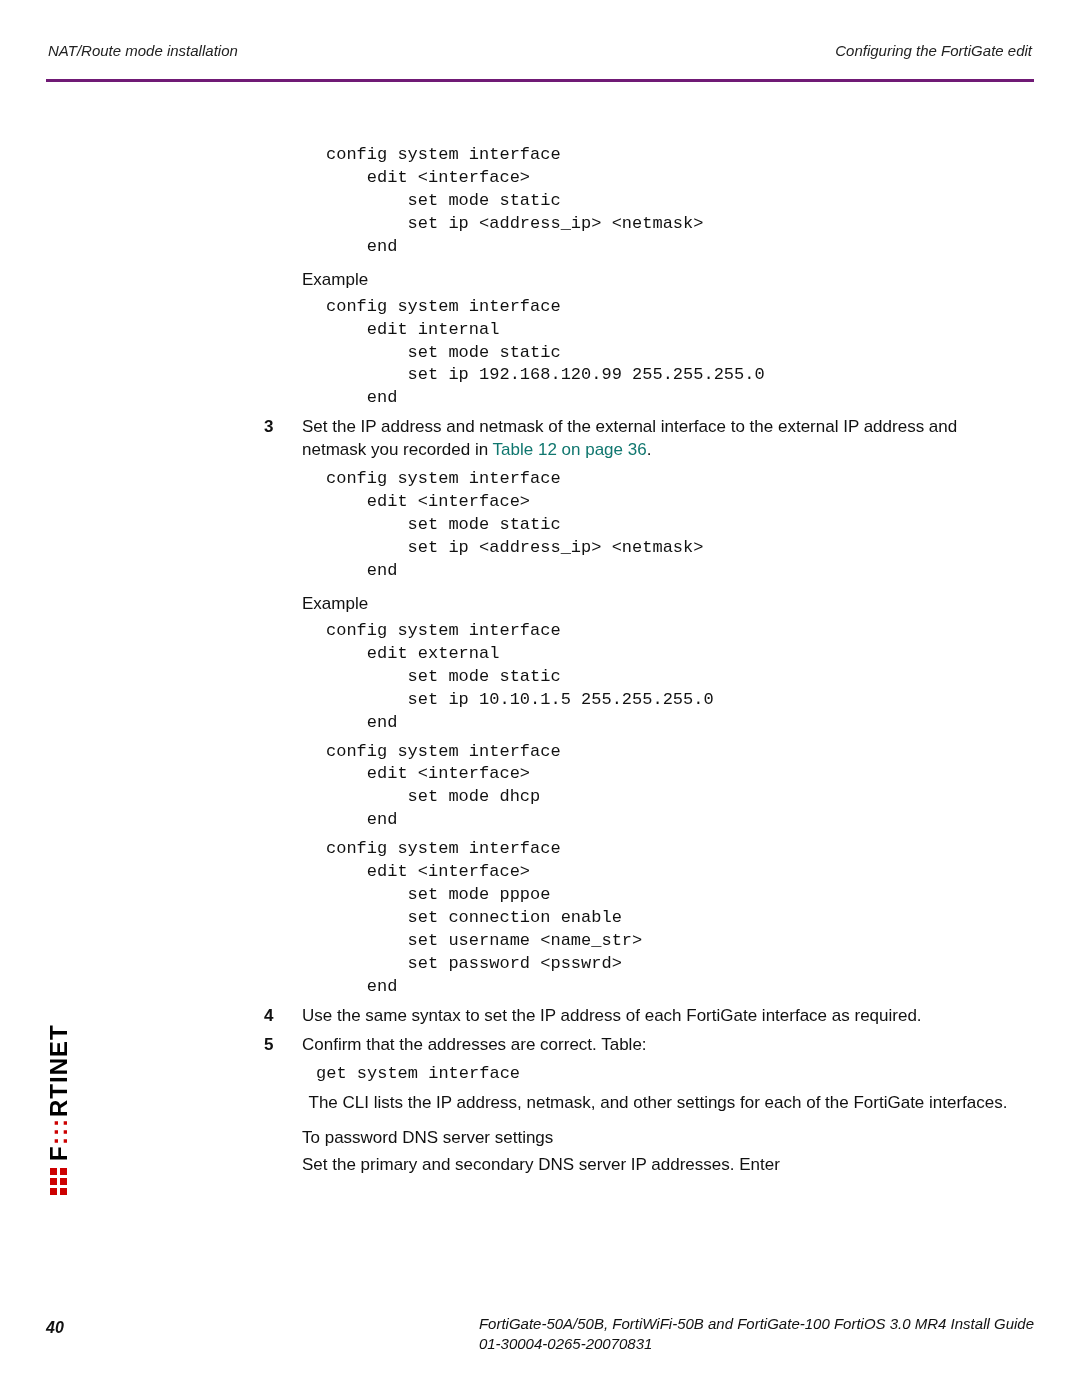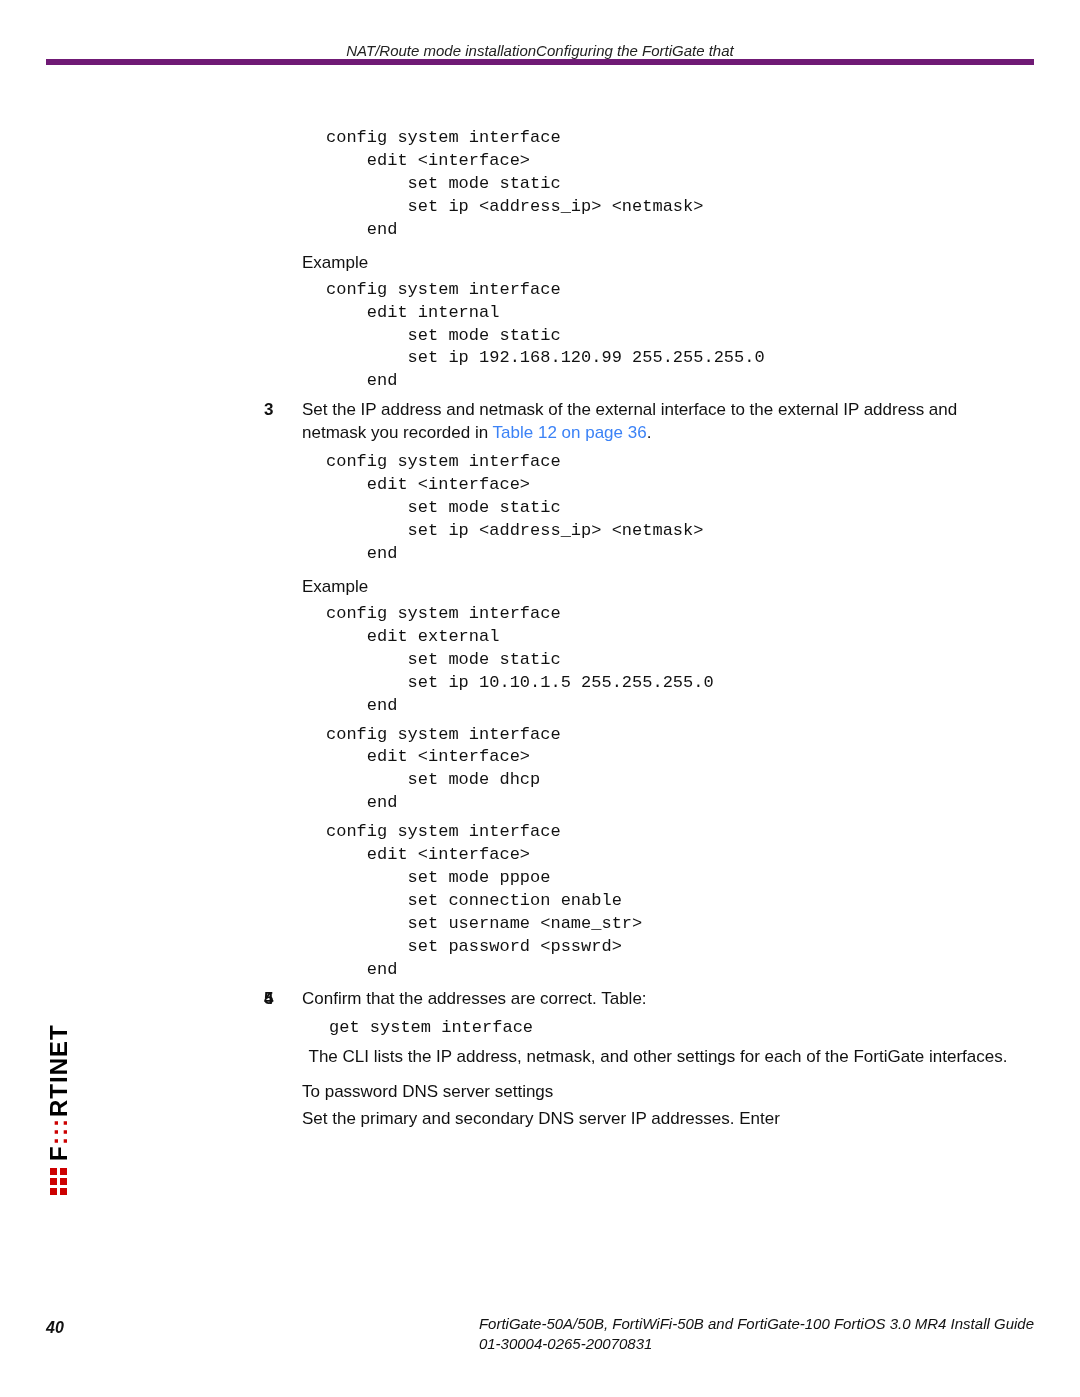--- a/index.html
+++ b/index.html
@@ -13,26 +13,26 @@
     position: relative;
   }
   .page {
     position: absolute;
     left: 0; right: 0; top: 0; bottom: 0;
     padding: 42px 46px 36px 46px;
     box-sizing: border-box;
   }
   .hdr {
     display: flex;
-    justify-content: center;
+    justify-content: space-between;
     font-style: italic;
     font-size: 15px;
     color: #222;
-    padding: 0 2px 0 2px;
-    border-bottom: 6px solid #701a75;
+    padding: 0 2px 20px 2px;
+    border-bottom: 3px solid #701a75;
   }
   .content {
     padding-left: 256px;
     padding-right: 20px;
     padding-top: 60px;
     font-size: 17px;
     line-height: 1.35;
   }
   .code {
     font-family: "Courier New", Courier, monospace;
@@ -50,21 +50,21 @@
     position: relative;
     margin: 6px 0 6px 0;
   }
   .step-num {
     position: absolute;
     left: -38px;
     top: 0;
     font-weight: bold;
   }
   .link {
-    color: #3b82f6;
+    color: #0f766e;
   }
   .logo {
     position: absolute;
     left: 40px;
     bottom: 202px;
     width: 40px;
     height: 190px;
   }
   .ftr-right {
     position: absolute;
@@ -84,21 +84,21 @@
     font-size: 16px;
   }
 </style>
 </head>
 <body>
 
 <div class="page">
 
   <div class="hdr">
     <span>NAT/Route mode installation</span>
-    <span>Configuring the FortiGate that</span>
+    <span>Configuring the FortiGate edit</span>
   </div>
 
   <div class="content">
 
     <div class="code">config system interface
     edit &lt;interface&gt;
         set mode static
         set ip &lt;address_ip&gt; &lt;netmask&gt;
     end</div>
 
@@ -135,28 +135,29 @@
     <div class="code">config system interface
     edit &lt;interface&gt;
         set mode pppoe
         set connection enable
         set username &lt;name_str&gt;
         set password &lt;psswrd&gt;
     end</div>
 
     <div class="step">
       <span class="step-num">4</span>
+      <span>Use the same syntax to set the IP address of each FortiGate interface as required.</span>
     </div>
 
     <div class="step">
       <span class="step-num">5</span>
       <span>Confirm that the addresses are correct. Table:</span>
     </div>
 
-    <div class="code" style="margin-left:27px;">get system interface</div>
+    <div class="code" style="margin-left:14px;">get system interface</div>
 
     <div style="margin-top:6px;margin-bottom:12px;text-align:center;">The CLI lists the IP address, netmask, and other settings for each of the FortiGate interfaces.</div>
 
     <div class="bold">To password DNS server settings</div>
     <div>Set the primary and secondary DNS server IP addresses. Enter</div>
 
   </div>
 
   <svg class="logo" viewBox="0 0 40 190">
     <g transform="translate(20,95) rotate(-90) translate(-95,-20)">

